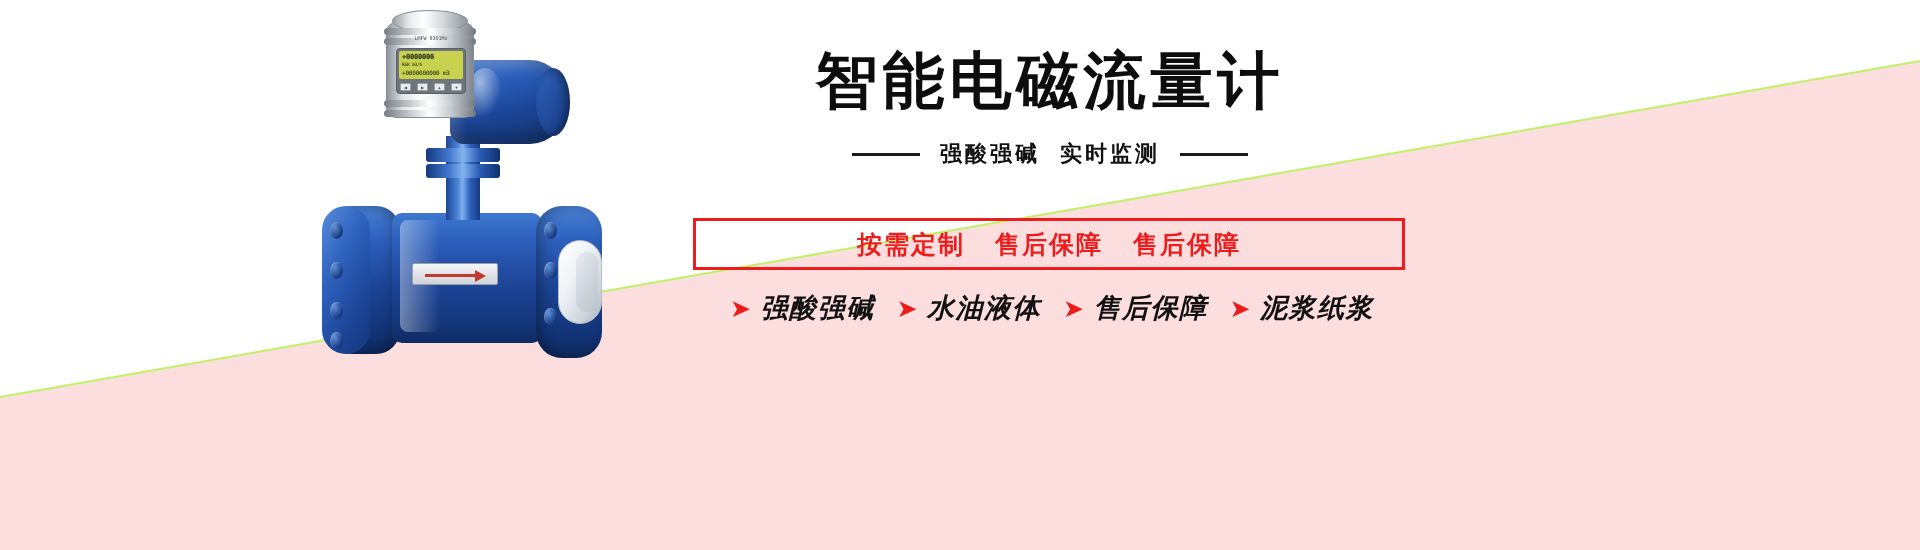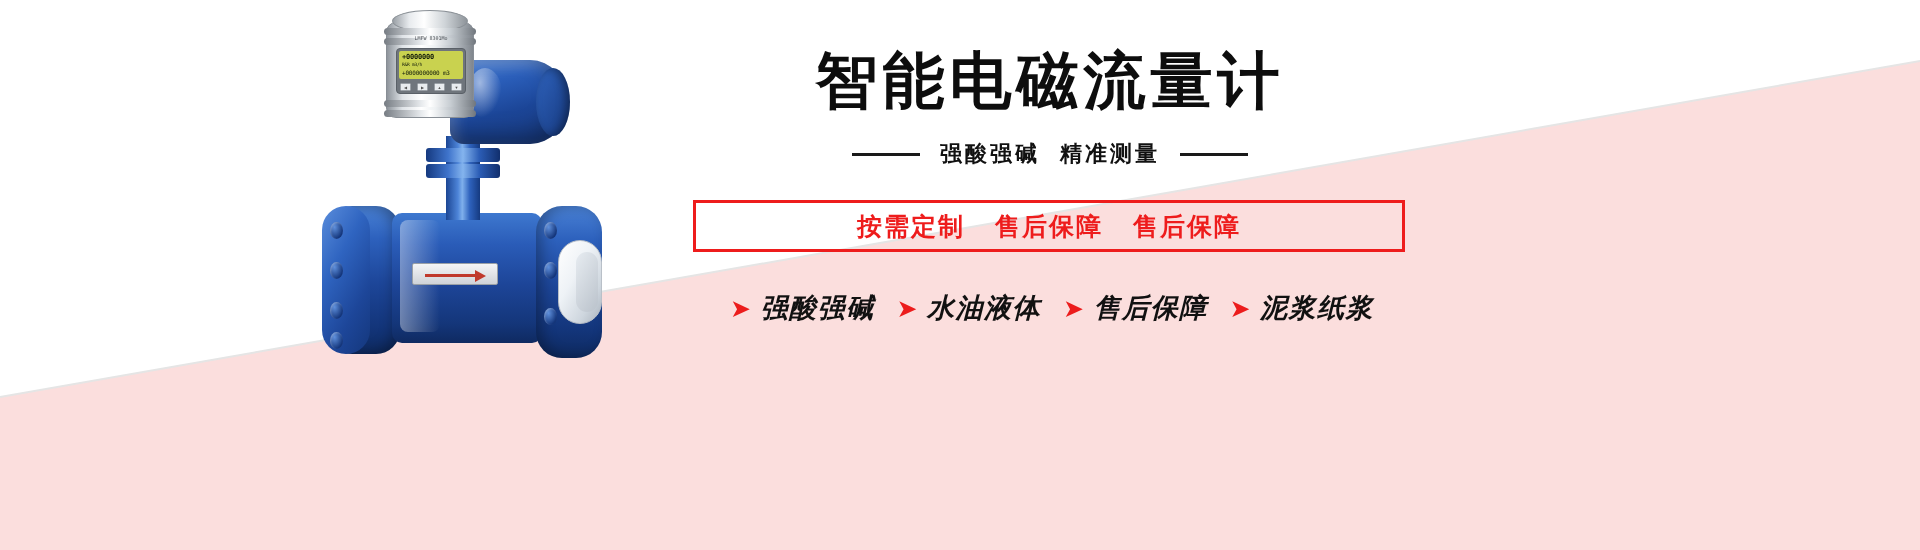--- a/index.html
+++ b/index.html
@@ -7,21 +7,21 @@
   body {
     font-family:"Liberation Sans","DejaVu Sans",sans-serif;
     background:#ffffff;
     position:relative;
   }
 
   .banner {
     position:absolute; left:0; top:0;
     width:1920px; height:550px;
     overflow:hidden;
-    background:#e5e5e5;
+    background:#bef264;
   }
 
   
   .bg-wedge {
     position:absolute; left:0; top:0; width:1920px; height:550px;
     background:#fbdedd;
     clip-path: polygon(0 398px, 1920px 62px, 1920px 550px, 0 550px);
   }
   .bg-white-top {
     position:absolute; left:0; top:0; width:1920px; height:550px;
@@ -211,21 +211,21 @@
     position:absolute; left:0; top:139px; width:780px;
     display:flex; align-items:center; justify-content:center; gap:20px;
   }
   .sub-dash { width:68px; height:3px; background:#1a1a1a; display:block; }
   .sub-text {
     font-size:22px; font-weight:bold; color:#111;
     letter-spacing:3px; white-space:nowrap;
   }
 
   .redbox {
-    position:absolute; left:33px; top:200px;
+    position:absolute; left:33px; top:218px;
     width:712px; height:52px;
     border:3px solid #ee1c1c;
     display:flex; align-items:center; justify-content:center;
     background:transparent;
   }
   .redbox-text {
     font-size:25px; font-weight:bold; color:#ee1c1c;
     letter-spacing:2px; white-space:nowrap;
   }
 
@@ -306,21 +306,21 @@
     </div>
   </div>
 
   <div class="txt">
 
     <div class="title">智能电磁流量计</div>
 
     <div class="subtitle-row">
       <span class="sub-dash"></span>
       <span class="sub-text">强酸强碱</span>
-      <span class="sub-text">精准测量</span>
+      <span class="sub-text">实时监测</span>
       <span class="sub-dash"></span>
     </div>
 
     <div class="redbox">
       <span class="redbox-text">按需定制</span>
       <span class="sp" style="display:inline-block;width:30px;"></span>
       <span class="redbox-text">售后保障</span>
       <span class="sp" style="display:inline-block;width:30px;"></span>
       <span class="redbox-text">售后保障</span>
     </div>

